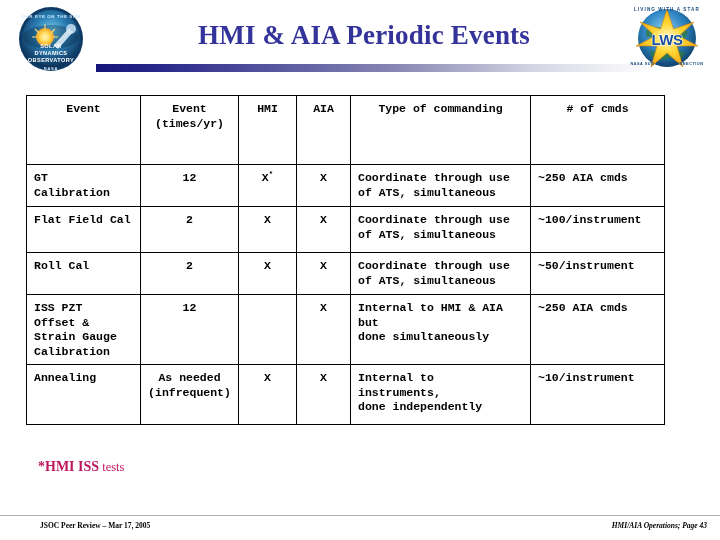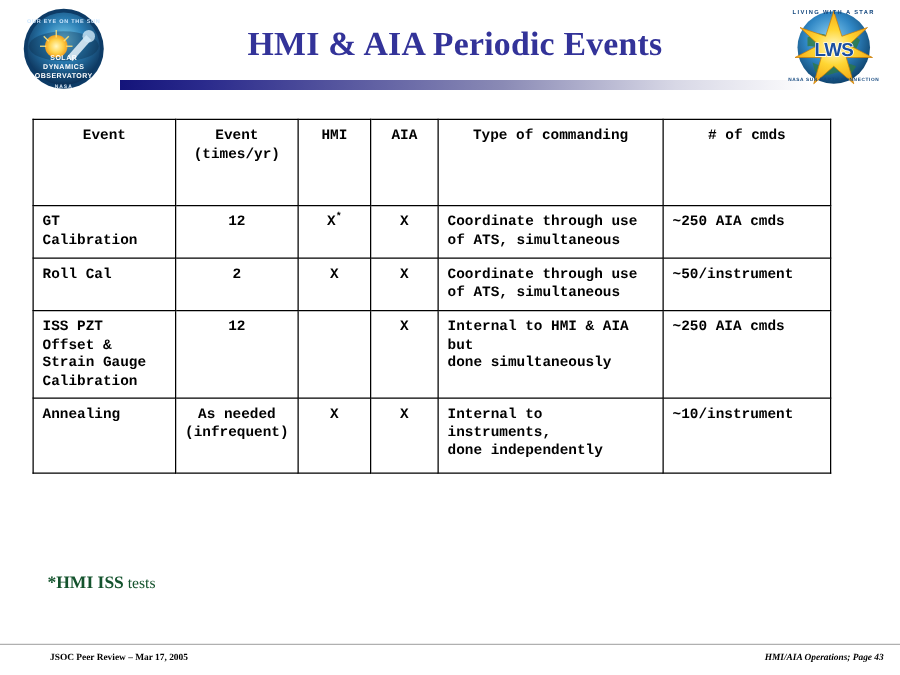--- a/index.html
+++ b/index.html
@@ -116,21 +116,21 @@
   }
 
   
   #footnote {
     position: absolute;
     left: 38px;
     top: 459px;
     font-family: "Liberation Serif", serif;
     font-size: 14px;
     font-weight: bold;
-    color: #14532d;
+    color: #be185d;
   }
   #footnote .fn-tail {
     font-weight: normal;
     font-size: 12.5px;
   }
 
   
   #footer-rule {
     position: absolute;
     left: 0;
@@ -258,20 +258,33 @@
       <td class="c-center">12</td>
       <td class="c-center"><span>X</span><span class="sup-star">*</span></td>
       <td class="c-center">X</td>
       <td class="c-left">
         <div>Coordinate through use</div>
         <div>of ATS, simultaneous</div>
       </td>
       <td class="c-left cmds-cell">~250 AIA cmds</td>
     </tr>
 
+    <tr class="r2">
+      <td class="c-left">
+        <div>Flat Field Cal</div>
+      </td>
+      <td class="c-center">2</td>
+      <td class="c-center">X</td>
+      <td class="c-center">X</td>
+      <td class="c-left">
+        <div>Coordinate through use</div>
+        <div>of ATS, simultaneous</div>
+      </td>
+      <td class="c-left cmds-cell">~100/instrument</td>
+    </tr>
 
     <tr class="r3">
       <td class="c-left">
         <div>Roll Cal</div>
       </td>
       <td class="c-center">2</td>
       <td class="c-center">X</td>
       <td class="c-center">X</td>
       <td class="c-left">
         <div>Coordinate through use</div>

